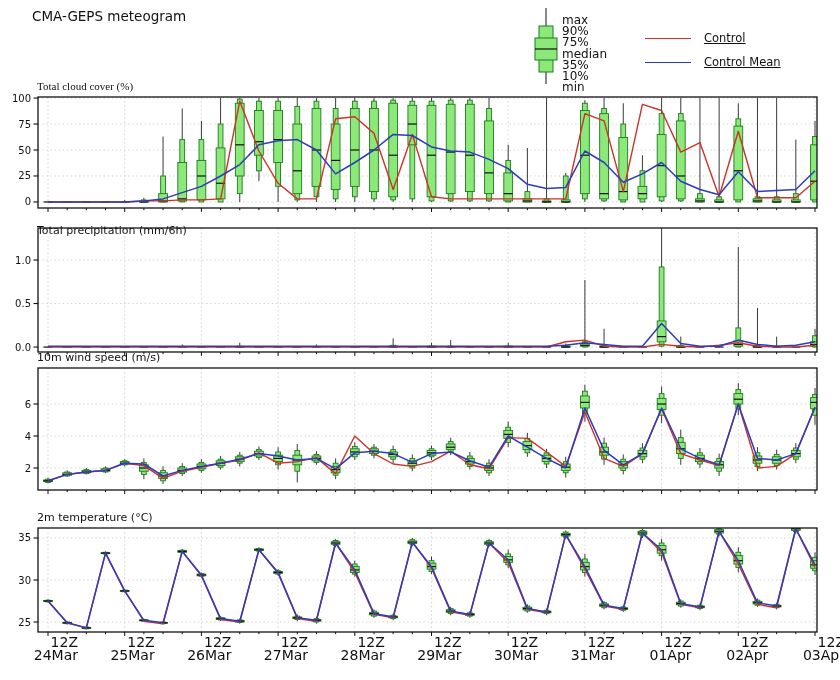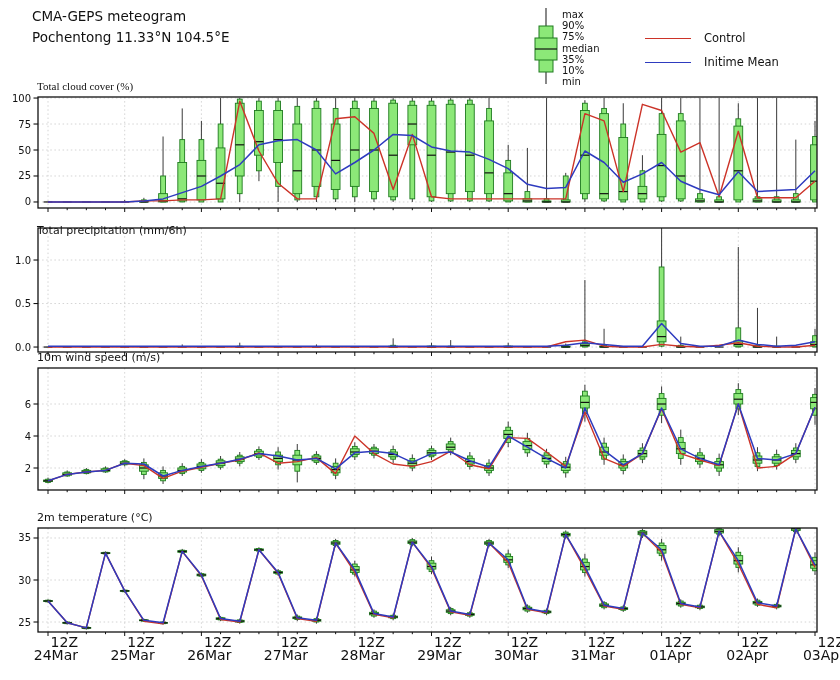--- a/index.html
+++ b/index.html
@@ -1,33 +1,32 @@
 <!DOCTYPE html>
 <html><head>
 <meta charset="utf-8">
 <style>
   html,body{margin:0;padding:0;background:#fff;}
   body{width:840px;height:680px;position:relative;overflow:hidden;
        font-family:"DejaVu Sans","Liberation Sans",sans-serif;color:#111;}
   .abs{position:absolute;}
   .hdr{left:32px;top:6px;font-size:13.5px;line-height:21px;}
   .panel-title{font-size:11px;white-space:nowrap;}
-  .legend-glyph-labels{left:562px;top:9px;font-size:10px;line-height:11.2px;}
+  .legend-glyph-labels{left:562px;top:15px;font-size:12px;line-height:11.2px;}
   .legend-row{display:flex;align-items:center;left:645px;height:14px;}
   .legend-swatch{width:46px;height:0;border-top:1.6px solid #000;display:inline-block;}
-  .legend-label{font-size:11.5px;margin-left:13px;white-space:nowrap;}
+  .legend-label{font-size:11.5px;margin-left:13px;white-space:nowrap;text-decoration:underline;}
   .xlab{position:absolute;width:60px;text-align:right;font-size:14px;line-height:12.5px;top:636px;}
   svg{position:absolute;left:0;top:0;}
 </style>
 </head>
 <body>
 
 <div class="abs hdr">
   <div>CMA-GEPS meteogram</div>
-  <div>Pochentong 11.33°N 104.5°E</div>
 </div>
 
 <svg class="abs" style="left:520px;top:3px;" width="42" height="88" viewBox="0 0 42 88">
   <line x1="26" y1="5" x2="26" y2="81" stroke="#3a3a3a" stroke-width="1.2"></line>
   <rect class="gbox" x="19" y="23" width="14" height="46" stroke-width="1" fill="#8ce878" stroke="#1e7a1e"></rect>
   <rect class="gbox" x="15" y="35" width="22" height="22" stroke-width="1" fill="#8ce878" stroke="#1e7a1e"></rect>
   <line x1="15" y1="46" x2="37" y2="46" stroke="#111" stroke-width="1.2"></line>
 </svg>
 <div class="abs legend-glyph-labels">
   <div>max</div>
@@ -38,21 +37,21 @@
   <div>10%</div>
   <div>min</div>
 </div>
 
 <div class="abs legend-row" style="top:31px;">
   <span class="legend-swatch" style="border-top-color: rgb(204, 51, 40);"></span>
   <span class="legend-label">Control</span>
 </div>
 <div class="abs legend-row" style="top:55px;">
   <span class="legend-swatch" style="border-top-color: rgb(46, 59, 191);"></span>
-  <span class="legend-label">Initime Mean</span>
+  <span class="legend-label">Control Mean</span>
 </div>
 
 <div class="abs panel-title" style="left:37px;top:80px;font-family:Liberation Serif, serif;">Total cloud cover (%)</div>
 <div class="abs panel-title" style="left:37px;top:211px;margin-top:13px;">Total precipitation (mm/6h)</div>
 <div class="abs panel-title" style="left:37px;top:351px;">10m wind speed (m/s)</div>
 <div class="abs panel-title" style="left:37px;top:511px;">2m temperature (°C)</div>
 
 <svg id="plot" width="840" height="680" viewBox="0 0 840 680">
     <defs>
       <clipPath id="clip0">

